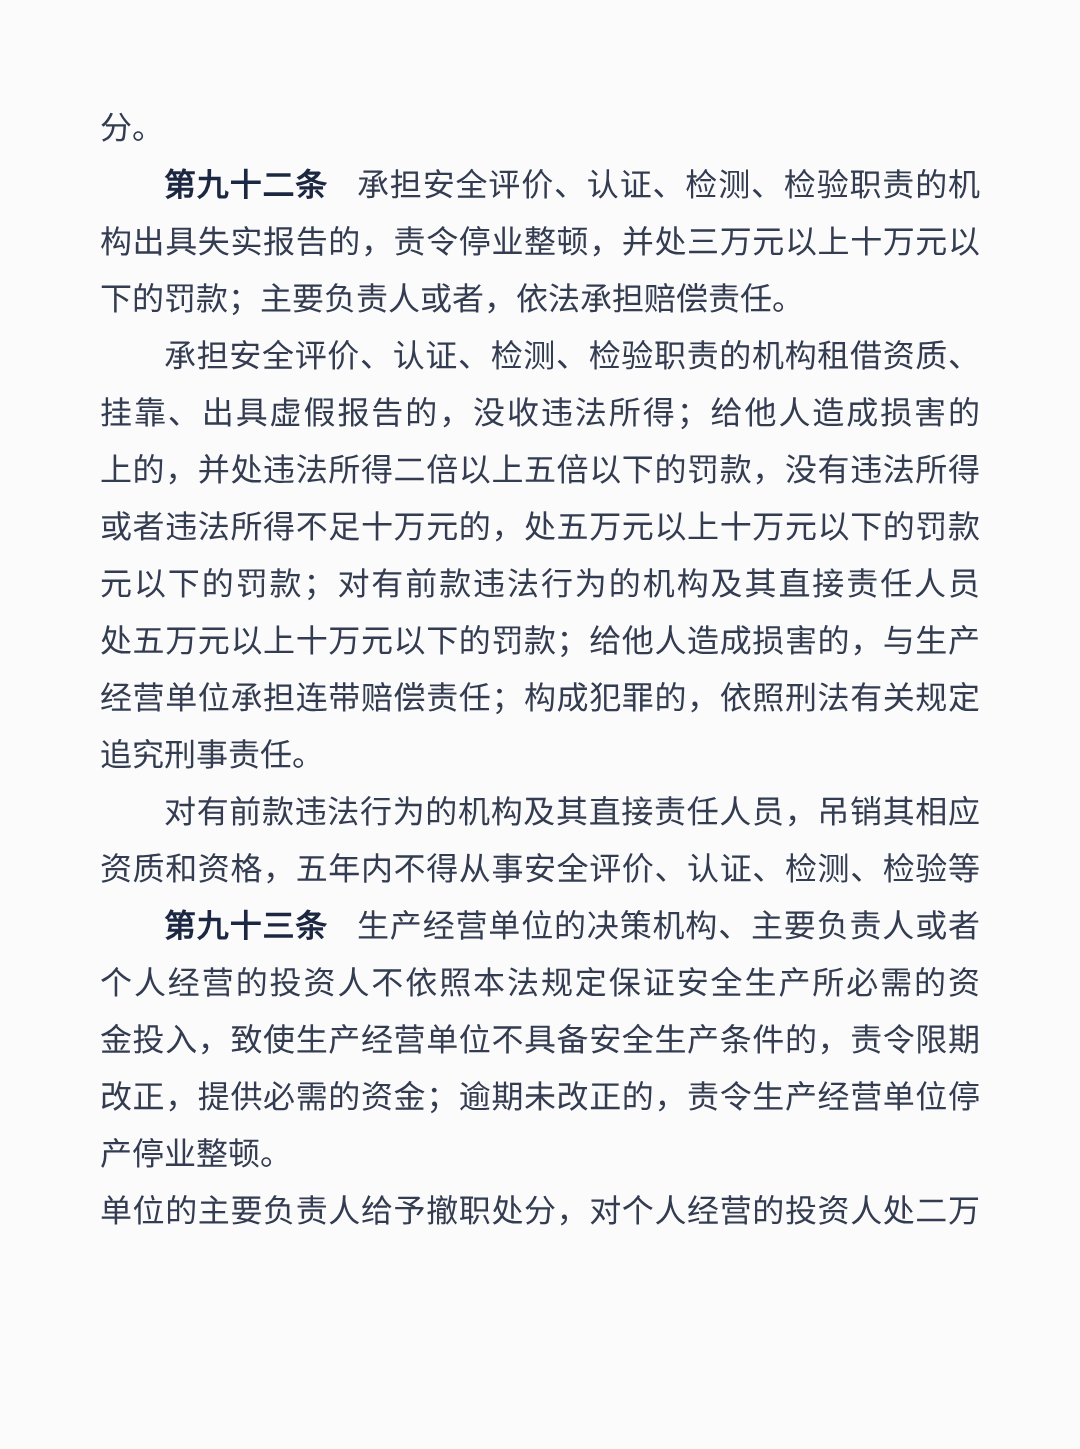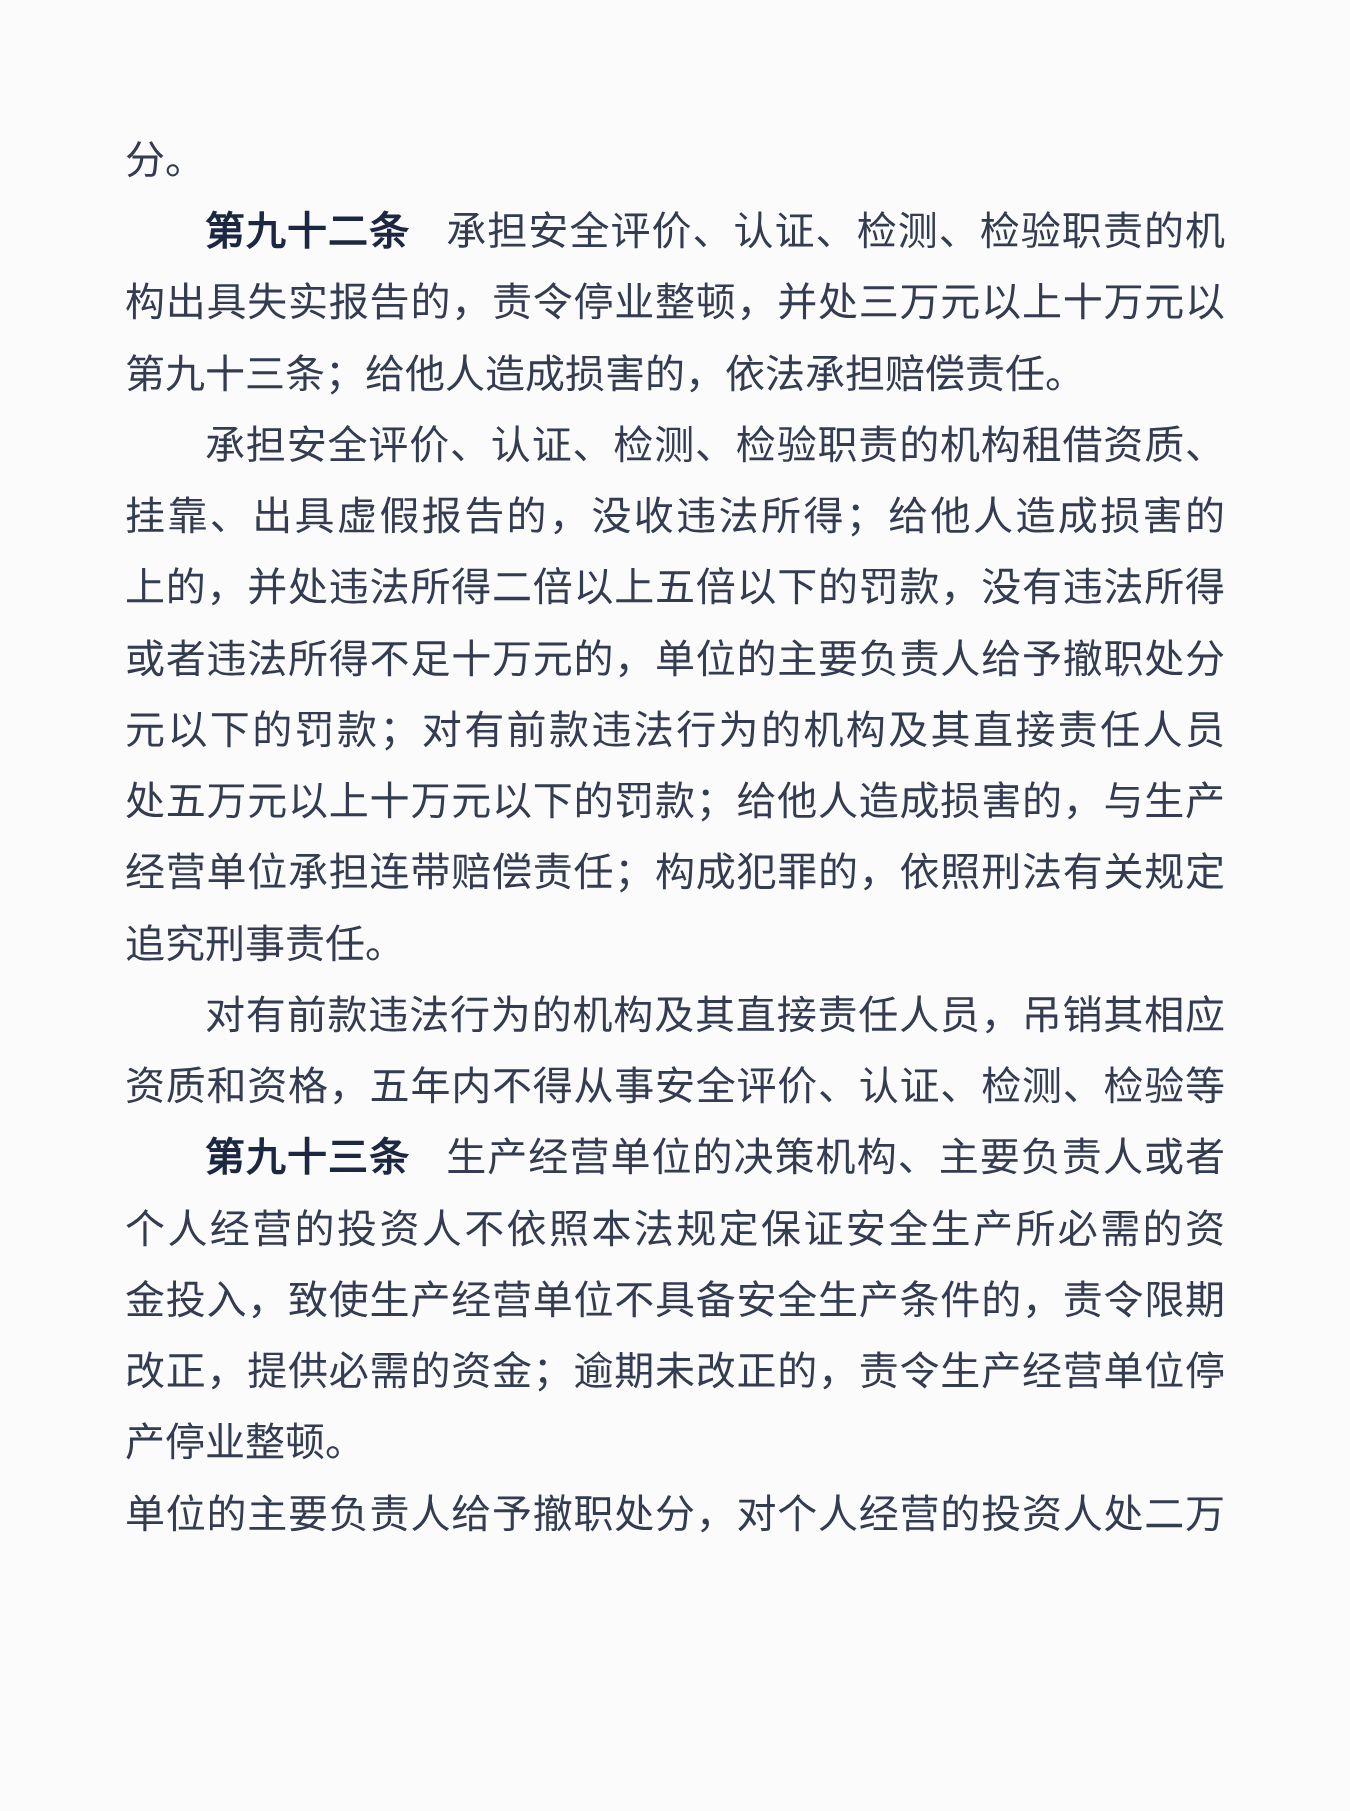--- a/index.html
+++ b/index.html
@@ -62,27 +62,27 @@
 <body>
 
 <div class="page">
   <div class="text-block" id="doc">
       <div class="para">
         <div class="line"><span>分。</span></div>
       </div>
       <div class="para">
         <div class="line j indent"><span class="art">第九十二条</span><span class="gap"></span><span>承担安全评价、认证、检测、检验职责的机</span></div>
         <div class="line j"><span>构出具失实报告的，责令停业整顿，并处三万元以上十万元以</span></div>
-        <div class="line"><span>第九十三条；给他人造成损害的，依法承担赔偿责任。</span></div>
+        <div class="line"><span>下的罚款；主要负责人或者，依法承担赔偿责任。</span></div>
       </div>
       <div class="para">
         <div class="line j indent"><span>承担安全评价、认证、检测、检验职责的机构租借资质、</span></div>
         <div class="line j"><span>挂靠、出具虚假报告的，没收违法所得；给他人造成损害的</span></div>
         <div class="line j"><span>上的，并处违法所得二倍以上五倍以下的罚款，没有违法所得</span></div>
-        <div class="line j"><span>或者违法所得不足十万元的，单位的主要负责人给予撤职处分</span></div>
+        <div class="line j"><span>或者违法所得不足十万元的，处五万元以上十万元以下的罚款</span></div>
         <div class="line j"><span>元以下的罚款；对有前款违法行为的机构及其直接责任人员</span></div>
         <div class="line j"><span>处五万元以上十万元以下的罚款；给他人造成损害的，与生产</span></div>
         <div class="line j"><span>经营单位承担连带赔偿责任；构成犯罪的，依照刑法有关规定</span></div>
         <div class="line"><span>追究刑事责任。</span></div>
       </div>
       <div class="para">
         <div class="line j indent"><span>对有前款违法行为的机构及其直接责任人员，吊销其相应</span></div>
         <div class="line j"><span>资质和资格，五年内不得从事安全评价、认证、检测、检验等</span></div>
       </div>
       <div class="para">

